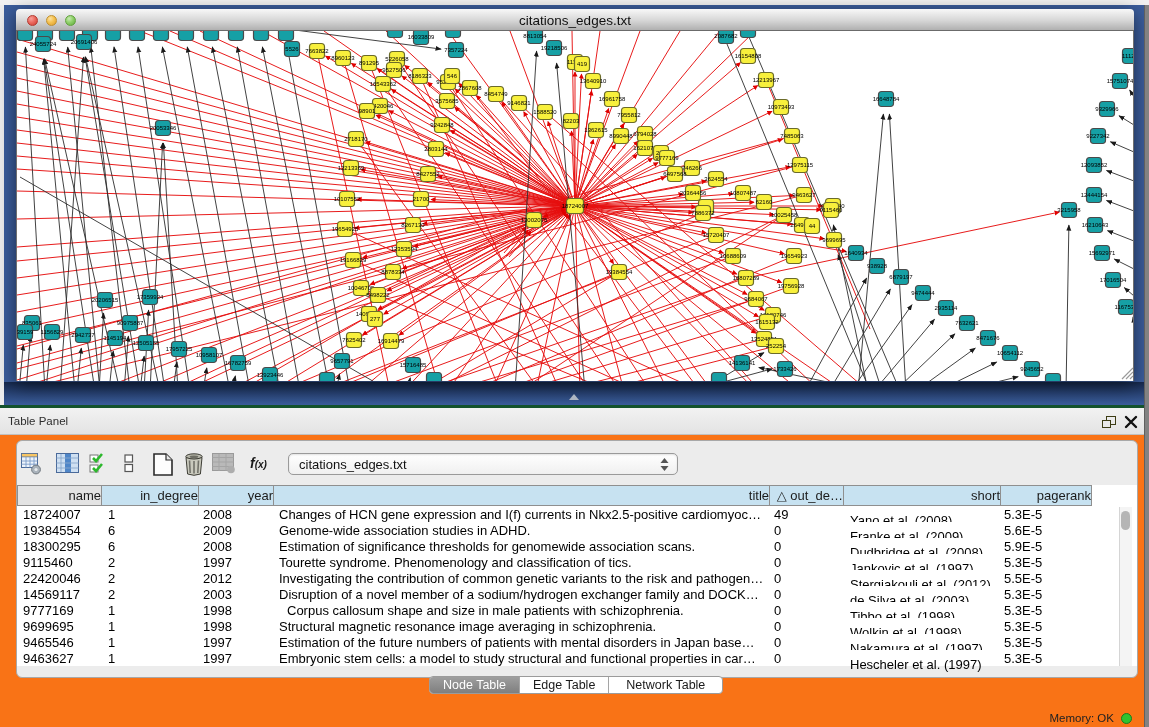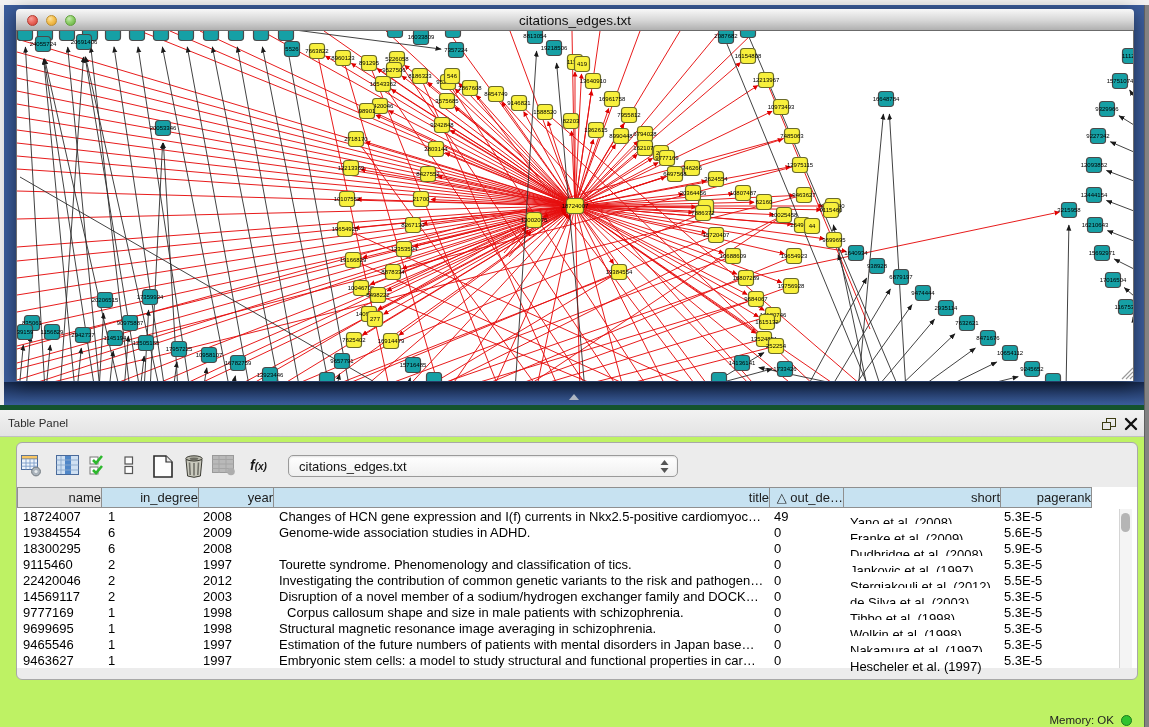--- a/index.html
+++ b/index.html
@@ -7,21 +7,21 @@
 #rightstrip { position:absolute; left:1144px; top:5px; width:5px; height:722px; background:#828282; border-left:1px solid #5f5f5f; z-index:30; box-sizing:border-box; }
 #desktop { position:absolute; left:4px; top:5px; width:1141px; height:400px; background:#3b5d9c; }
 #bluefade { position:absolute; left:0px; top:377px; width:1141px; height:23px; background:linear-gradient(#16294d,#3b5d9c); }
 #win { position:absolute; left:16px; top:9px; width:1118px; height:372px; border-radius:5px 5px 0 0; box-shadow:0 4px 18px rgba(0,0,0,.55); }
 #titlebar { position:absolute; left:0; top:0; width:1118px; height:22px; border-radius:4px 4px 0 0;
   background:linear-gradient(#f8f8f8,#d6d6d6 55%,#b0b0b0); border-bottom:1px solid #6b6b6b; }
 #title { position:absolute; width:100%; text-align:center; top:4px; font-size:13.5px; color:#101010; }
 .tl { position:absolute; top:6px; width:11px; height:11px; border-radius:50%; }
 #graph { position:absolute; left:0; top:22px; width:1118px; height:350px; background:#fff; overflow:hidden; border-left:1px solid #6f6f6f; border-right:1px solid #6f6f6f; box-sizing:border-box; }
 #notch { position:absolute; left:569px; top:394px; width:0px; height:0; border-left:5px solid transparent; border-right:5px solid transparent; border-bottom:6px solid #aeb6c2; }
-#panel { position:absolute; left:0; top:405px; width:1144px; height:322px; background:#bef264; border-top:5px solid #14532d; }
+#panel { position:absolute; left:0; top:405px; width:1144px; height:322px; background:#f97316; border-top:3px solid #14532d; }
 #pbar { position:absolute; left:0; top:0; width:1145px; height:27px; background:linear-gradient(#f2f2f2,#e3e3e3); border-bottom:1px solid #c0c0c0; }
 #pbar span { position:absolute; left:8px; top:7px; font-size:11.5px; color:#2d2d2d; }
 #container { position:absolute; left:16px; top:32px; width:1122px; height:238px; background:#ececec; border:1px solid #a8a8a8; border-radius:6px; }
 #combo { position:absolute; left:288px; top:45px; width:390px; height:22px; background:linear-gradient(#ffffff,#f0f0f0); border:1px solid #9a9a9a; border-radius:5px; box-shadow:inset 0 1px 2px rgba(0,0,0,.12); }
 #combo span { position:absolute; left:10px; top:3px; font-size:13px; color:#111; }
 .thead { position:absolute; top:77px; height:21px; background:#c7e2f1; border-top:1px solid #8f8f8f; border-bottom:1px solid #8f8f8f; border-right:1px solid #8f8f8f; font-size:13px; color:#1c1c1c; text-align:right; line-height:20px; }
 .trow { position:absolute; left:17px; width:1120px; height:16px; background:#fff; font-size:13px; color:#000; }
 .c { position:absolute; top:1px; white-space:nowrap; }
 .sh { left:833px;margin-top:6px; }
 #tbwhite { position:absolute; left:17px; top:77px; width:1120px; height:181px; background:#fff; border-bottom:1px solid #9e9e9e; }
@@ -660,20 +660,21 @@
 <div class="c" style="left:186px">2009</div>
 <div class="c" style="left:262px;width:500px;overflow:hidden">Genome-wide association studies in ADHD.</div>
 <div class="c" style="left:757px">0</div>
 <div class="c sh">Franke et al. (2009)</div>
 <div class="c" style="left:987px">5.6E-5</div>
 </div>
 <div class="trow" style="top:130px">
 <div class="c" style="left:6px">18300295</div>
 <div class="c" style="left:91px">6</div>
 <div class="c" style="left:186px">2008</div>
+<div class="c" style="left:262px;width:500px;overflow:hidden">Estimation of significance thresholds for genomewide association scans.</div>
 <div class="c" style="left:757px">0</div>
 <div class="c sh">Dudbridge et al. (2008)</div>
 <div class="c" style="left:987px">5.9E-5</div>
 </div>
 <div class="trow" style="top:146px">
 <div class="c" style="left:6px">9115460</div>
 <div class="c" style="left:91px">2</div>
 <div class="c" style="left:186px">1997</div>
 <div class="c" style="left:262px;width:500px;overflow:hidden">Tourette syndrome. Phenomenology and classification of tics.</div>
 <div class="c" style="left:757px">0</div>
@@ -729,15 +730,20 @@
 <div class="c" style="left:6px">9463627</div>
 <div class="c" style="left:91px">1</div>
 <div class="c" style="left:186px">1997</div>
 <div class="c" style="left:262px;width:500px;overflow:hidden">Embryonic stem cells: a model to study structural and functional properties in car…</div>
 <div class="c" style="left:757px">0</div>
 <div class="c sh">Hescheler et al. (1997)</div>
 <div class="c" style="left:987px">5.3E-5</div>
 </div>
   <div id="sbar"></div>
     <div id="sthumb"></div>
+  <div id="tabs">
+    <div class="tab sel">Node Table</div>
+    <div class="tab">Edge Table</div>
+    <div class="tab" style="border-right:none;padding:0 17px">Network Table</div>
+  </div>
   <div id="mem">Memory: OK</div>
   <div id="dot"></div>
 </div>
 
 </body></html>

